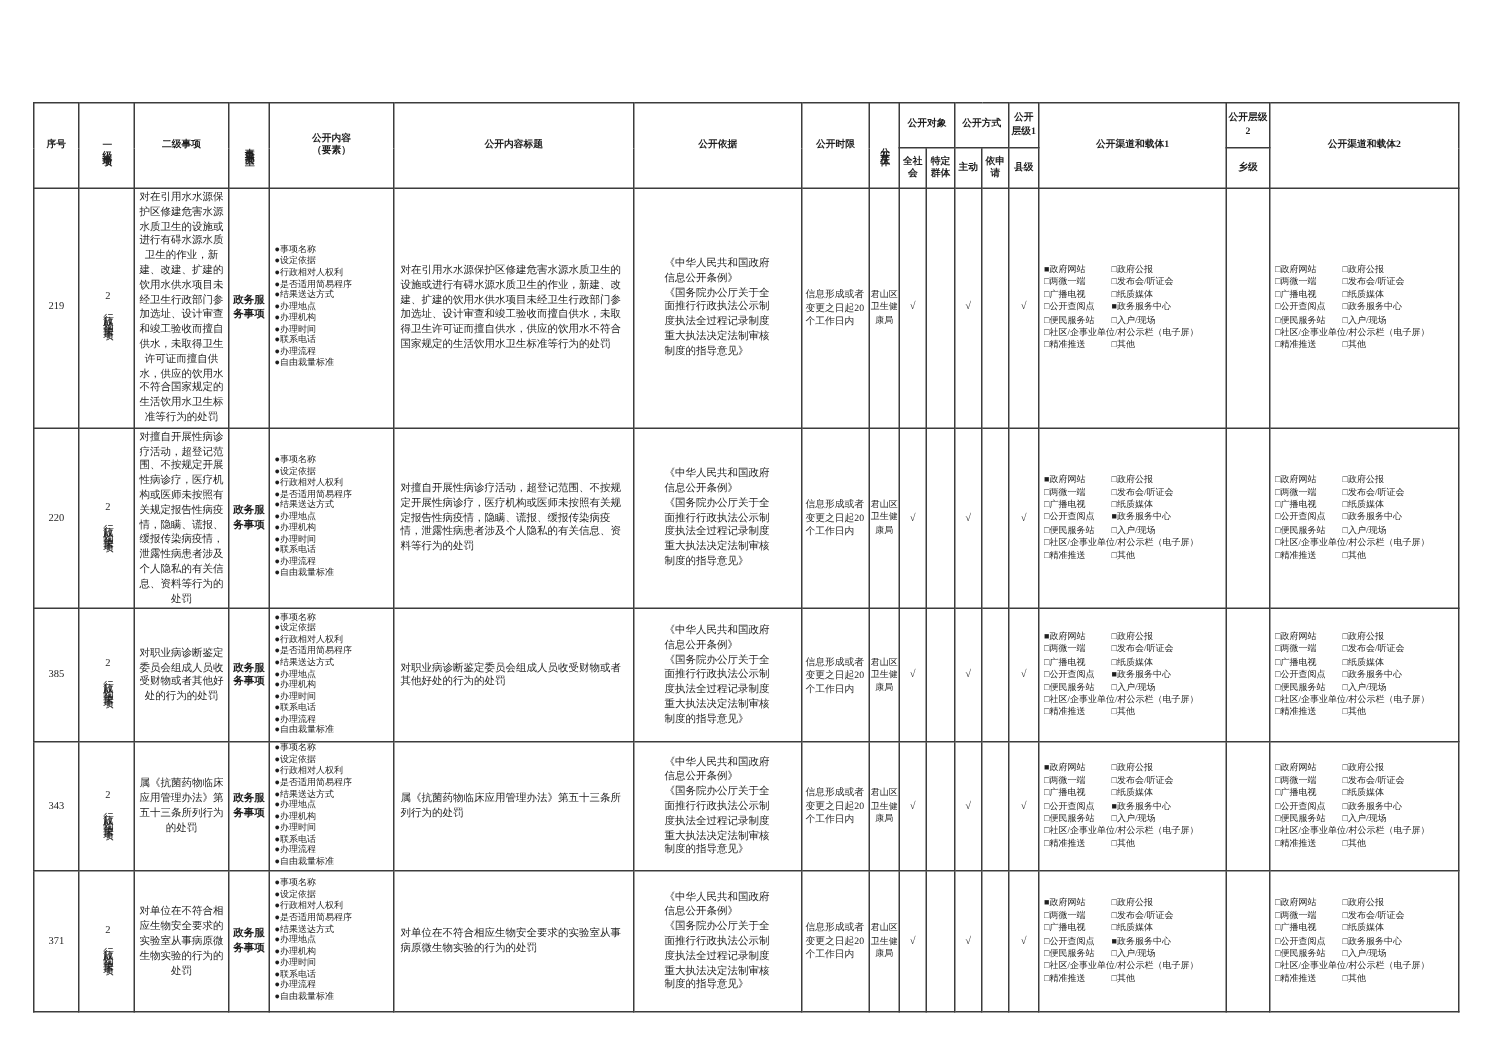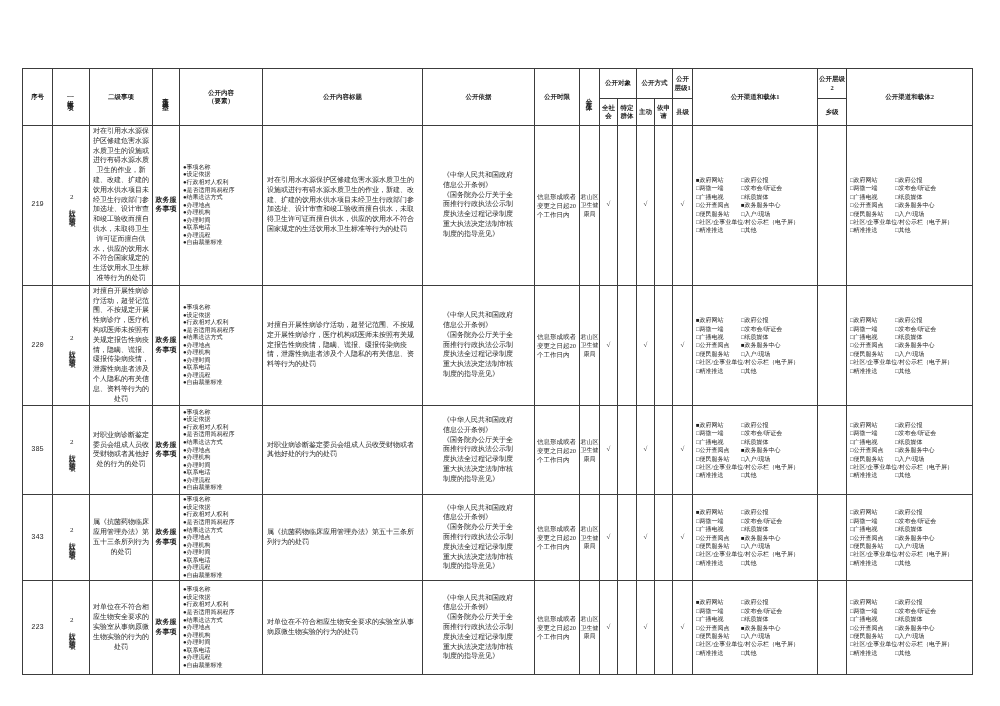--- a/index.html
+++ b/index.html
@@ -27,21 +27,21 @@
     font-size:6.5px; white-space:pre-line; line-height:1.3;
   }
   tr.h1 { height:30px; }
   tr.h2 { height:27px; }
   .vtext {
     writing-mode:vertical-rl; text-orientation:upright;
     margin:0 auto; letter-spacing:2px; line-height:1.1; white-space:nowrap;
   }
   td.center { text-align:center; }
   td.left   { text-align:left; }
-  td.id     { font-size:7px;font-family:Liberation Mono, monospace; }
+  td.id     { font-size:7px; }
   td.type   { padding:0 1px;font-weight:bold; }
   td.erji   { text-align:center; padding:1px 3px; }
   td.title  { padding:1px 4px; }
   td.basis  { padding:1px 20px; }
   td.basis .para { margin:0; }
   td.deadline { font-size:6.5px; padding:1px 2px; }
   td.subject  { font-size:6px; padding:0; text-align:center; }
   td.mark     { text-align:center; font-size:7px; padding:0; }
   td.elements { font-size:6px; line-height:1.26; text-align:left; padding:1px 3px; }
   td.channels { font-size:6px; line-height:1.4; text-align:left; padding:2px 3px; vertical-align:middle; }
@@ -305,21 +305,21 @@
             <div class="cbline"><span class="cb c1">□政府网站</span><span class="cb">□政府公报</span></div>
             <div class="cbline"><span class="cb c1">□两微一端</span><span class="cb">□发布会/听证会</span></div>
             <div class="cbline"><span class="cb c1">□广播电视</span><span class="cb">□纸质媒体</span></div>
             <div class="cbline"><span class="cb c1">□公开查阅点</span><span class="cb">□政务服务中心</span></div>
             <div class="cbline"><span class="cb c1">□便民服务站</span><span class="cb">□入户/现场</span></div>
             <div class="cbline"><span class="cb full">□社区/企事业单位/村公示栏（电子屏）</span></div>
             <div class="cbline"><span class="cb c1">□精准推送</span><span class="cb">□其他</span></div>
           </td>
         </tr>
         <tr style="height: 94px;">
-          <td class="center id">223</td>
+          <td class="center id">371</td>
           <td>
             <div class="vtext">2行政处罚类事项</div>
           </td>
           <td class="erji">对单位在不符合相应生物安全要求的实验室从事病原微生物实验的行为的处罚</td>
           <td class="center type">政务服务事项</td>
           <td class="elements">
             <div>●事项名称</div>
             <div>●设定依据</div>
             <div>●行政相对人权利</div>
             <div>●是否适用简易程序</div>

